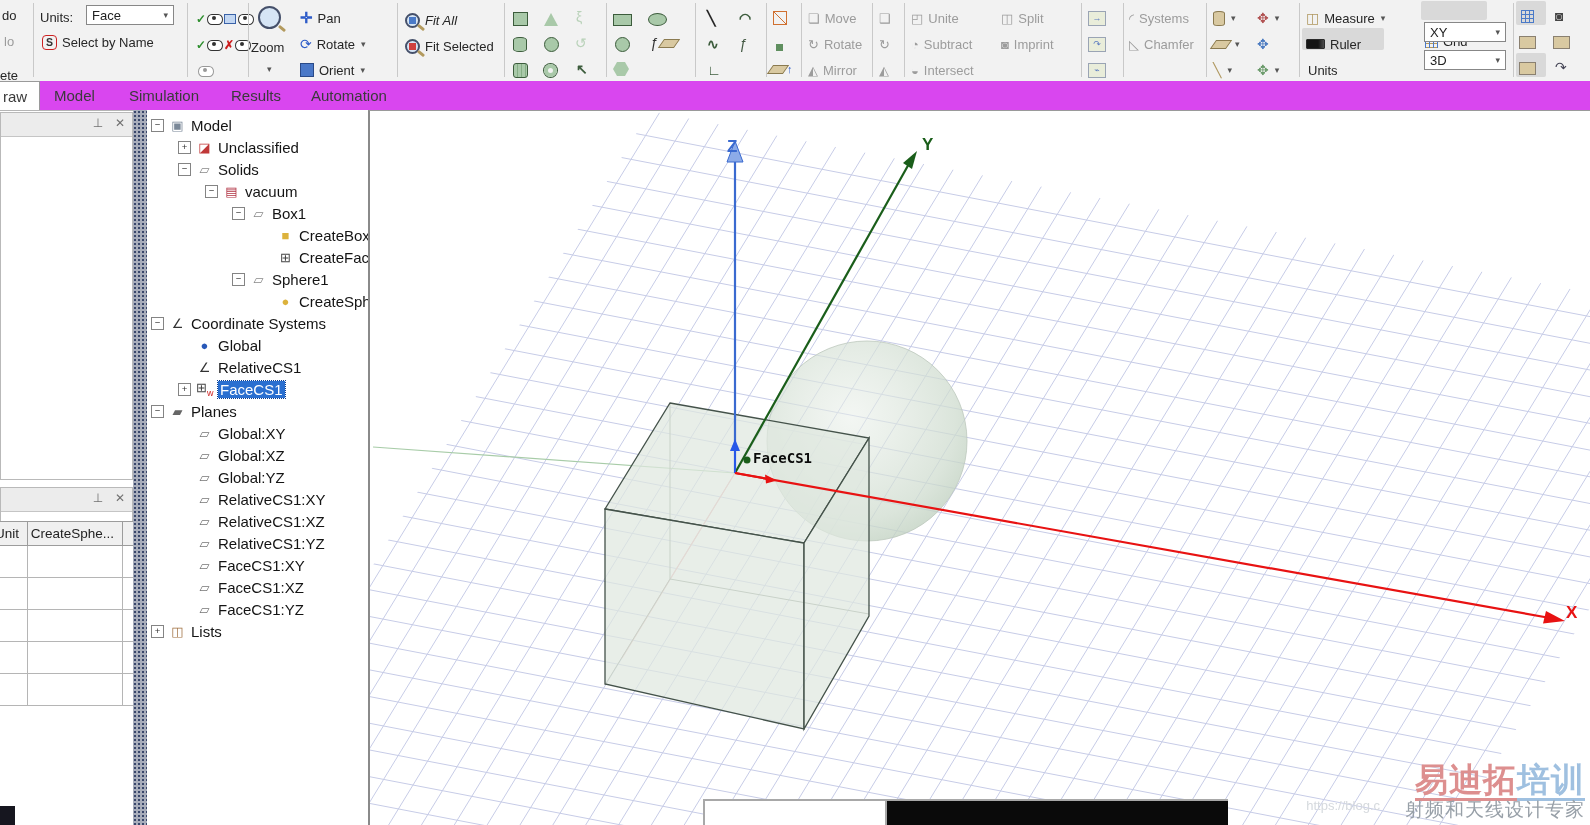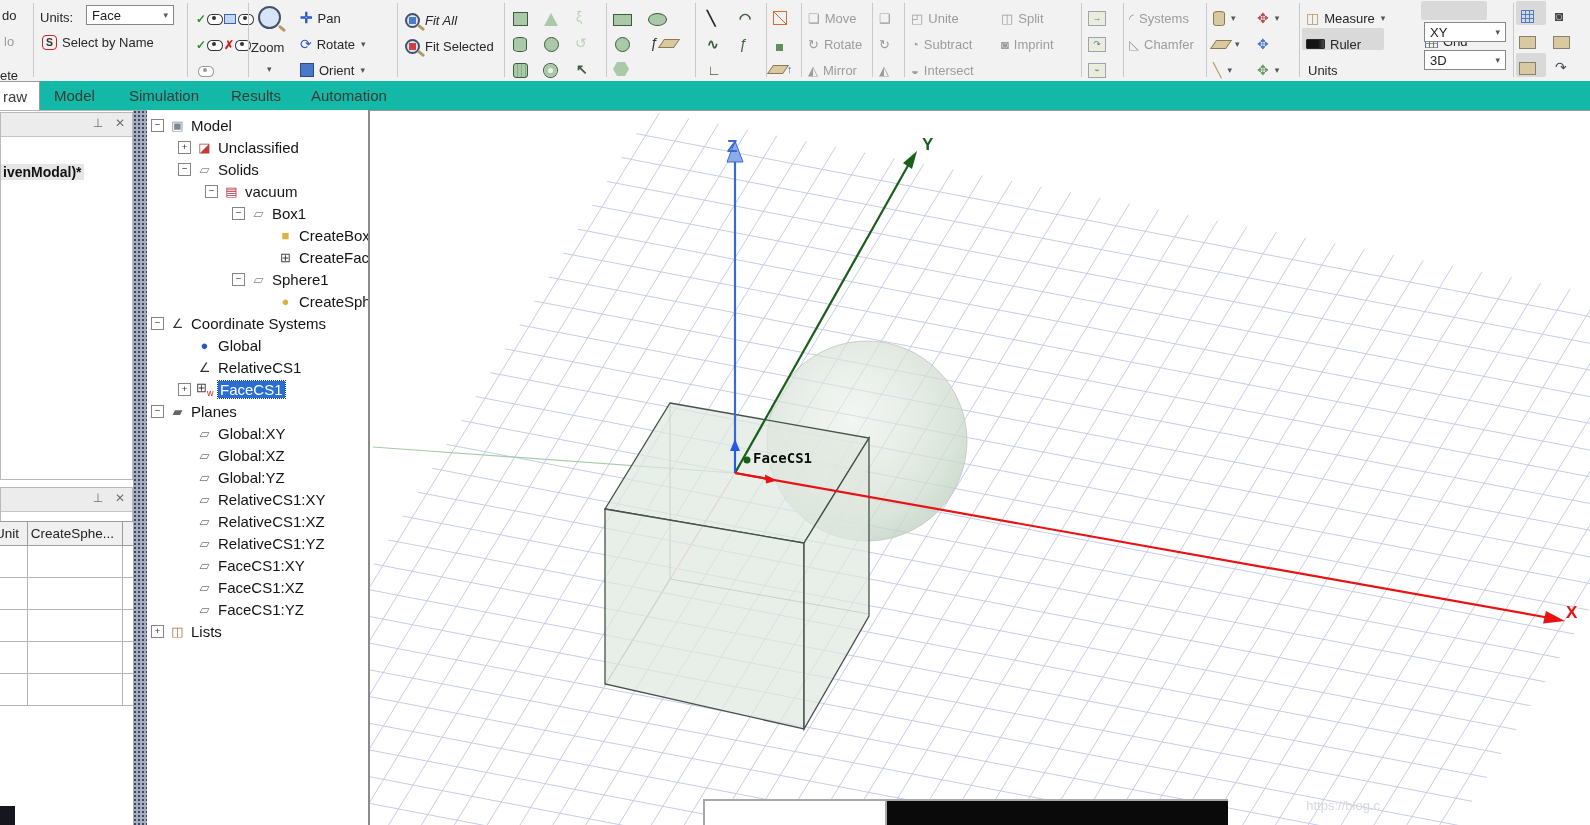--- a/index.html
+++ b/index.html
@@ -43,21 +43,21 @@
   .ipln{width:14px;height:7px;background:#d9c9a1;border:1px solid #8a7a50;transform:skewX(-35deg);}
   .tcyl{width:10px;height:13px;background:#d9c9a1;border:1px solid #8a7a50;border-radius:5px/2.5px;}
   .tsq{width:15px;height:11px;background:#d9c9a1;border:1px solid #8a8070;}
   .rulic{width:17px;height:8px;background:linear-gradient(90deg,#141414 65%,#4a4a4a);border:1px solid #2a2a2a;border-radius:1px;}
   .gico{width:13px;height:13px;background-image:linear-gradient(90deg,#4a7ac8 1.5px,transparent 1.5px),linear-gradient(#b89858 1.5px,transparent 1.5px);background-size:4px 4px;}
   .gico.blue{background-image:linear-gradient(90deg,#4a7ac8 1.5px,transparent 1.5px),linear-gradient(#4a7ac8 1.5px,transparent 1.5px);}
   .sbxa{width:16px;height:13px;border:1px solid #9aa4b4;background:#e9edda;font-size:9px;color:#5a7ac0;display:flex;align-items:center;justify-content:center;}
   .sicon{font-size:13px;color:#9c9c9c;}
   .sic{display:inline-block;width:13px;height:13px;border:1.6px solid #cc2222;border-radius:4px;color:#333;font-size:10.5px;font-weight:bold;text-align:center;line-height:13px;}
   
-  .tabbar{position:absolute;left:0;top:81px;width:1590px;height:29px;background:#14b8a6;border-bottom:1px solid #b5b5b5;font-size:15px;color:#3a3a3a;}
+  .tabbar{position:absolute;left:0;top:81px;width:1590px;height:29px;background:#d946ef;border-bottom:1px solid #b5b5b5;font-size:15px;color:#3a3a3a;}
   .tab{position:absolute;top:0;height:28px;display:flex;align-items:center;padding:0 12px;cursor:default;}
   .tab.active{background:#fff;border:1px solid #9a9a9a;border-bottom:none;}
   
   .main{position:absolute;left:0;top:110px;width:1590px;height:715px;}
   .panel{position:absolute;left:0;width:133px;background:#fff;border:1px solid #b9b9b9;box-sizing:border-box;}
   .ptitle{height:23px;background:#ececec;border-bottom:1px solid #c5c5c5;position:relative;}
   .pbtn{position:absolute;top:3px;font-size:12px;color:#707070;width:16px;text-align:center;cursor:default;}
   .design-text{font-weight:bold;font-size:14px;color:#111;background:#e6e6e6;display:inline-block;padding:0 2px;margin-top:27px;white-space:nowrap;}
   .ptable{position:absolute;left:-10px;top:33px;width:150px;font-size:13.5px;color:#222;border-collapse:collapse;}
   .ptable th{background:#f0f0f0;border:1px solid #9c9c9c;font-weight:normal;height:23px;padding:0 3px;text-align:left;white-space:nowrap;overflow:hidden;}
@@ -411,23 +411,20 @@
         <span>Automation</span>
       </div>
   </div>
 
   <div class="main">
 
     <div class="panel" style="top:2px;height:368px;">
       <div class="ptitle">
         <span class="pbtn" style="right:26px;">⊥</span>
         <span class="pbtn" style="right:4px;">✕</span>
-      </div>
-      <div style="padding-left:0;">
-        <span class="design-text">ivenModal)*</span>
       </div>
     </div>
 
     <div class="panel" style="top:377px;height:218px;">
       <div class="ptitle">
         <span class="pbtn" style="right:26px;">⊥</span>
         <span class="pbtn" style="right:4px;">✕</span>
       </div>
       <table class="ptable">
         <thead>
@@ -743,17 +740,21 @@
         <text x="1564" y="617" font-size="17" font-weight="bold" fill="#e81212">X</text>
         <text x="751" y="462" font-size="14" class="cslab" fill="#0a0a0a">FaceCS1</text>
       </svg>
 
       
       <div class="popup-white"></div>
       <div class="popup-black"></div>
 
       
       <div class="wmurl">https://blog.c</div>
+      <div class="wm">
+        <div class="l1"><span class="p1">易迪拓</span><span class="p2">培训</span></div>
+        <div class="l2">射频和天线设计专家</div>
+      </div>
     </div>
   </div>
 
   <div class="corner-dark"></div>
 </div>
 
 </body></html>

